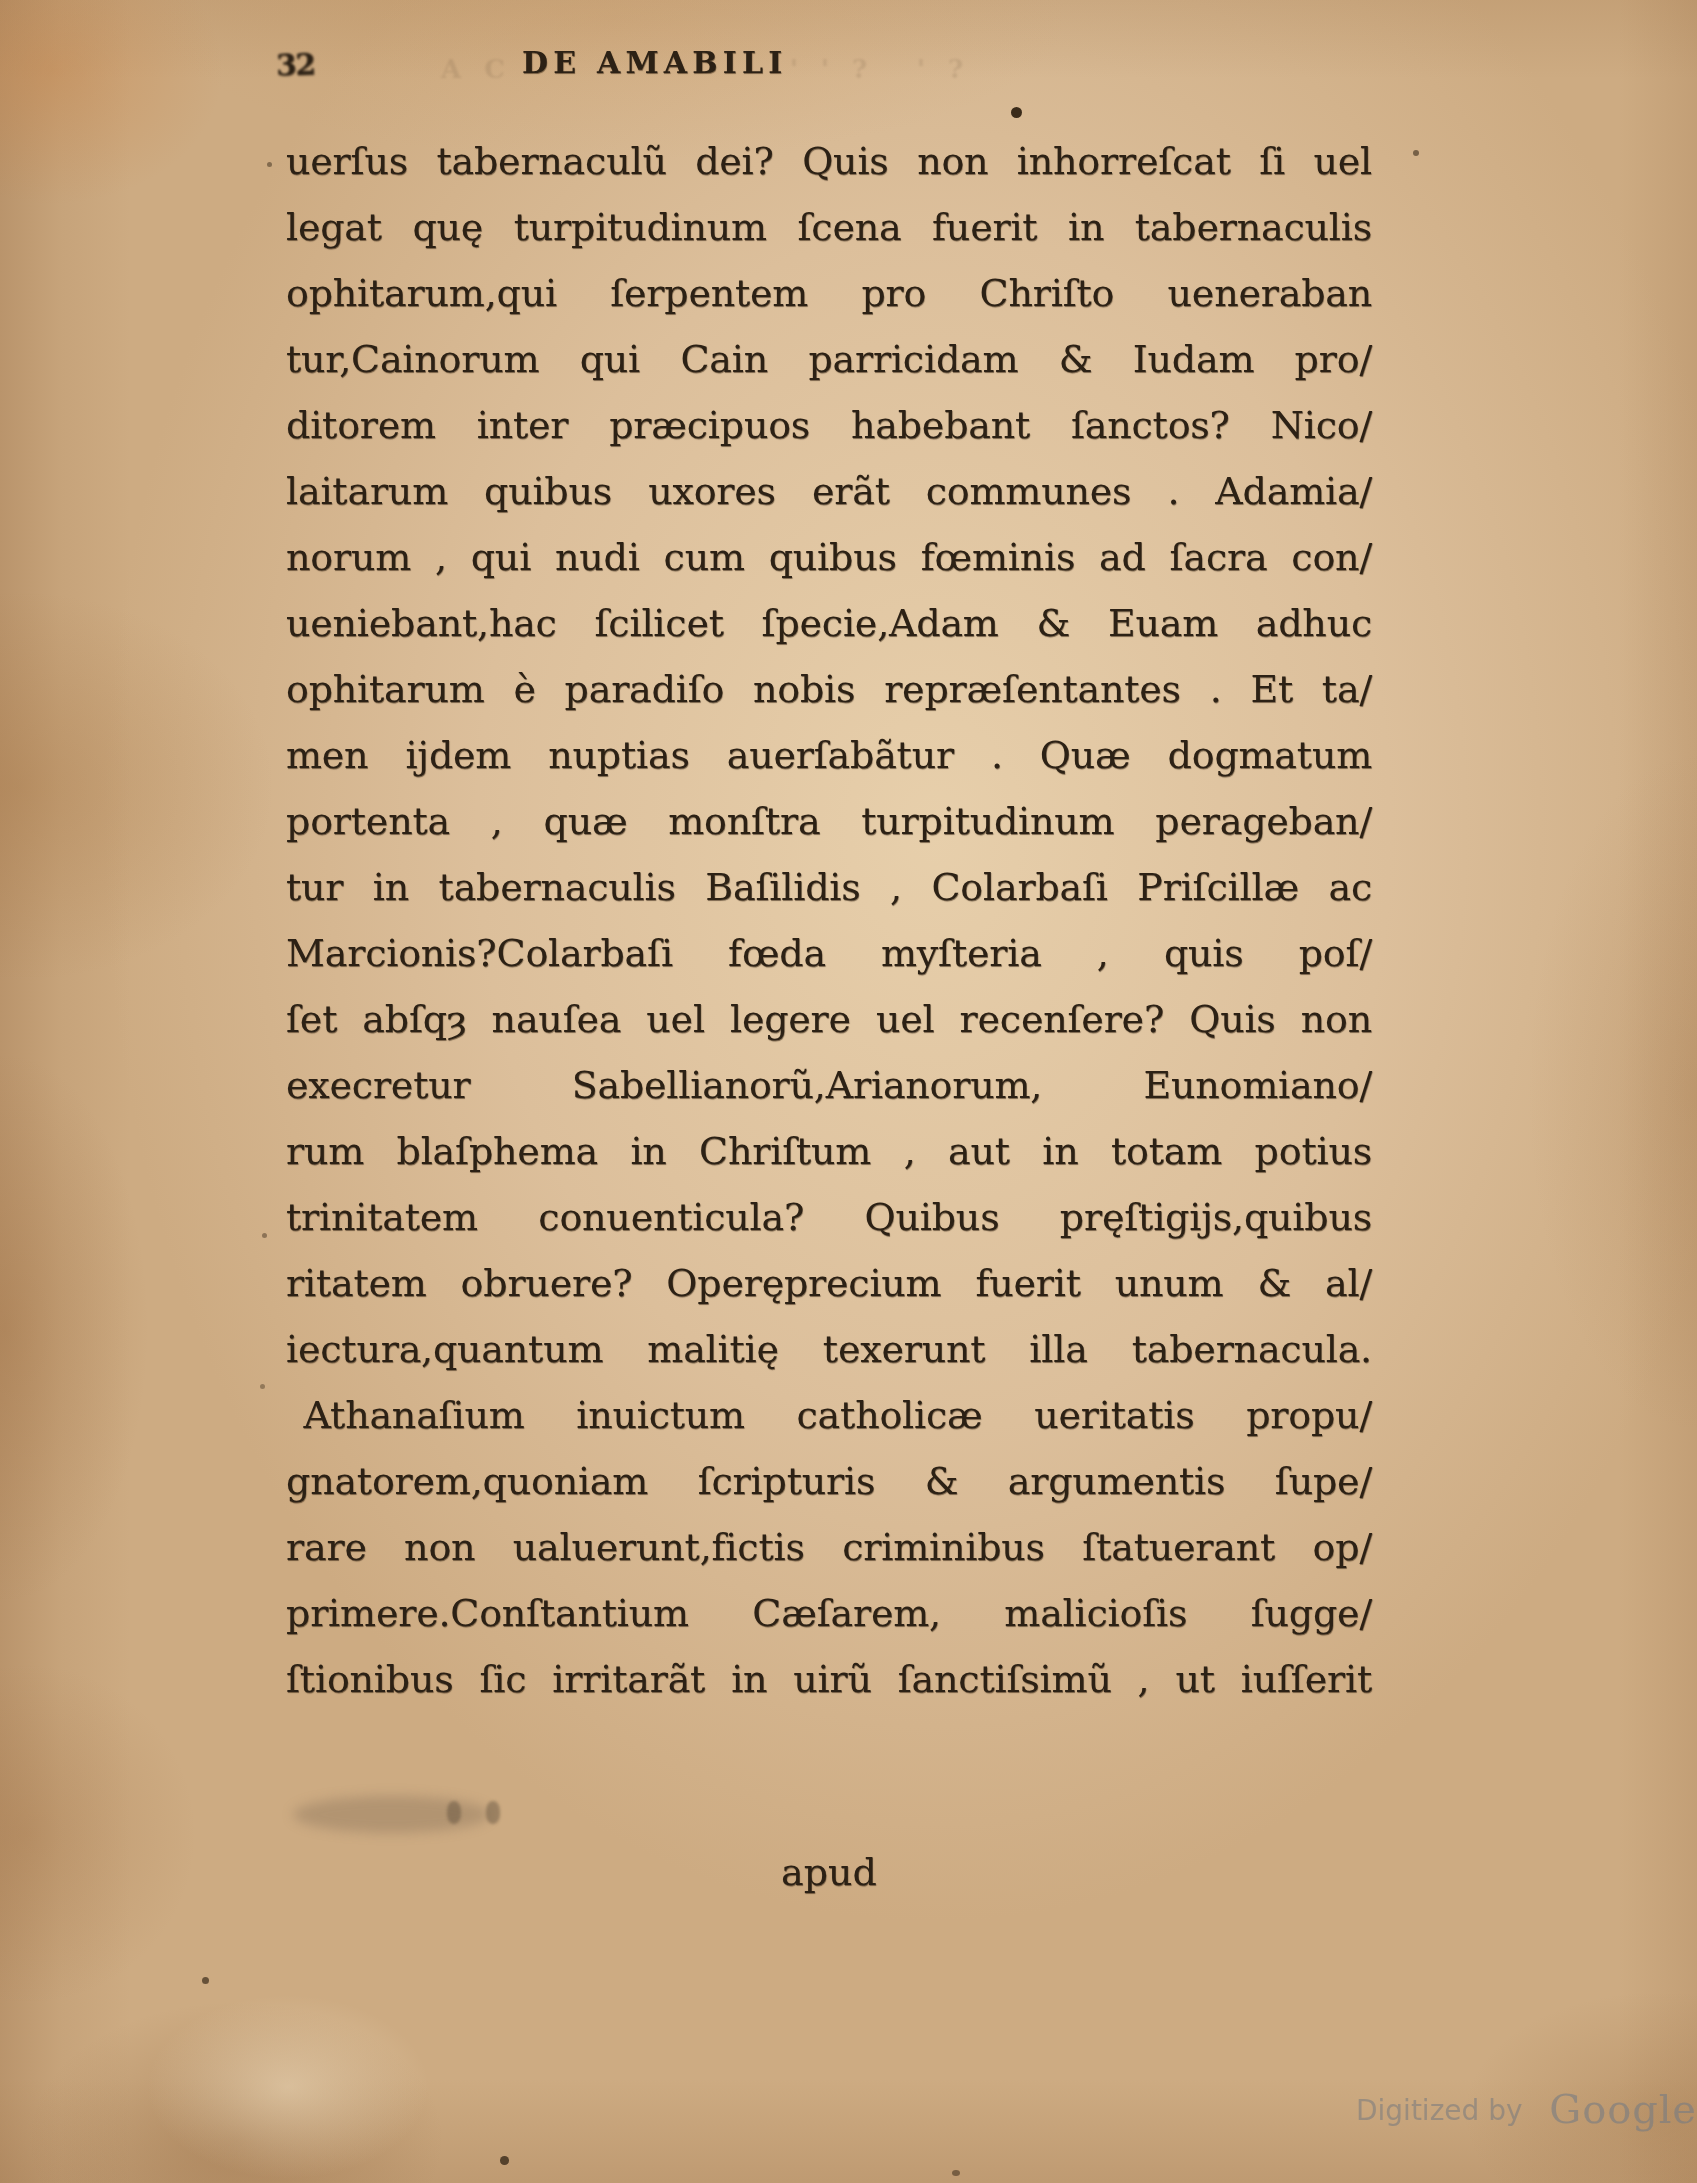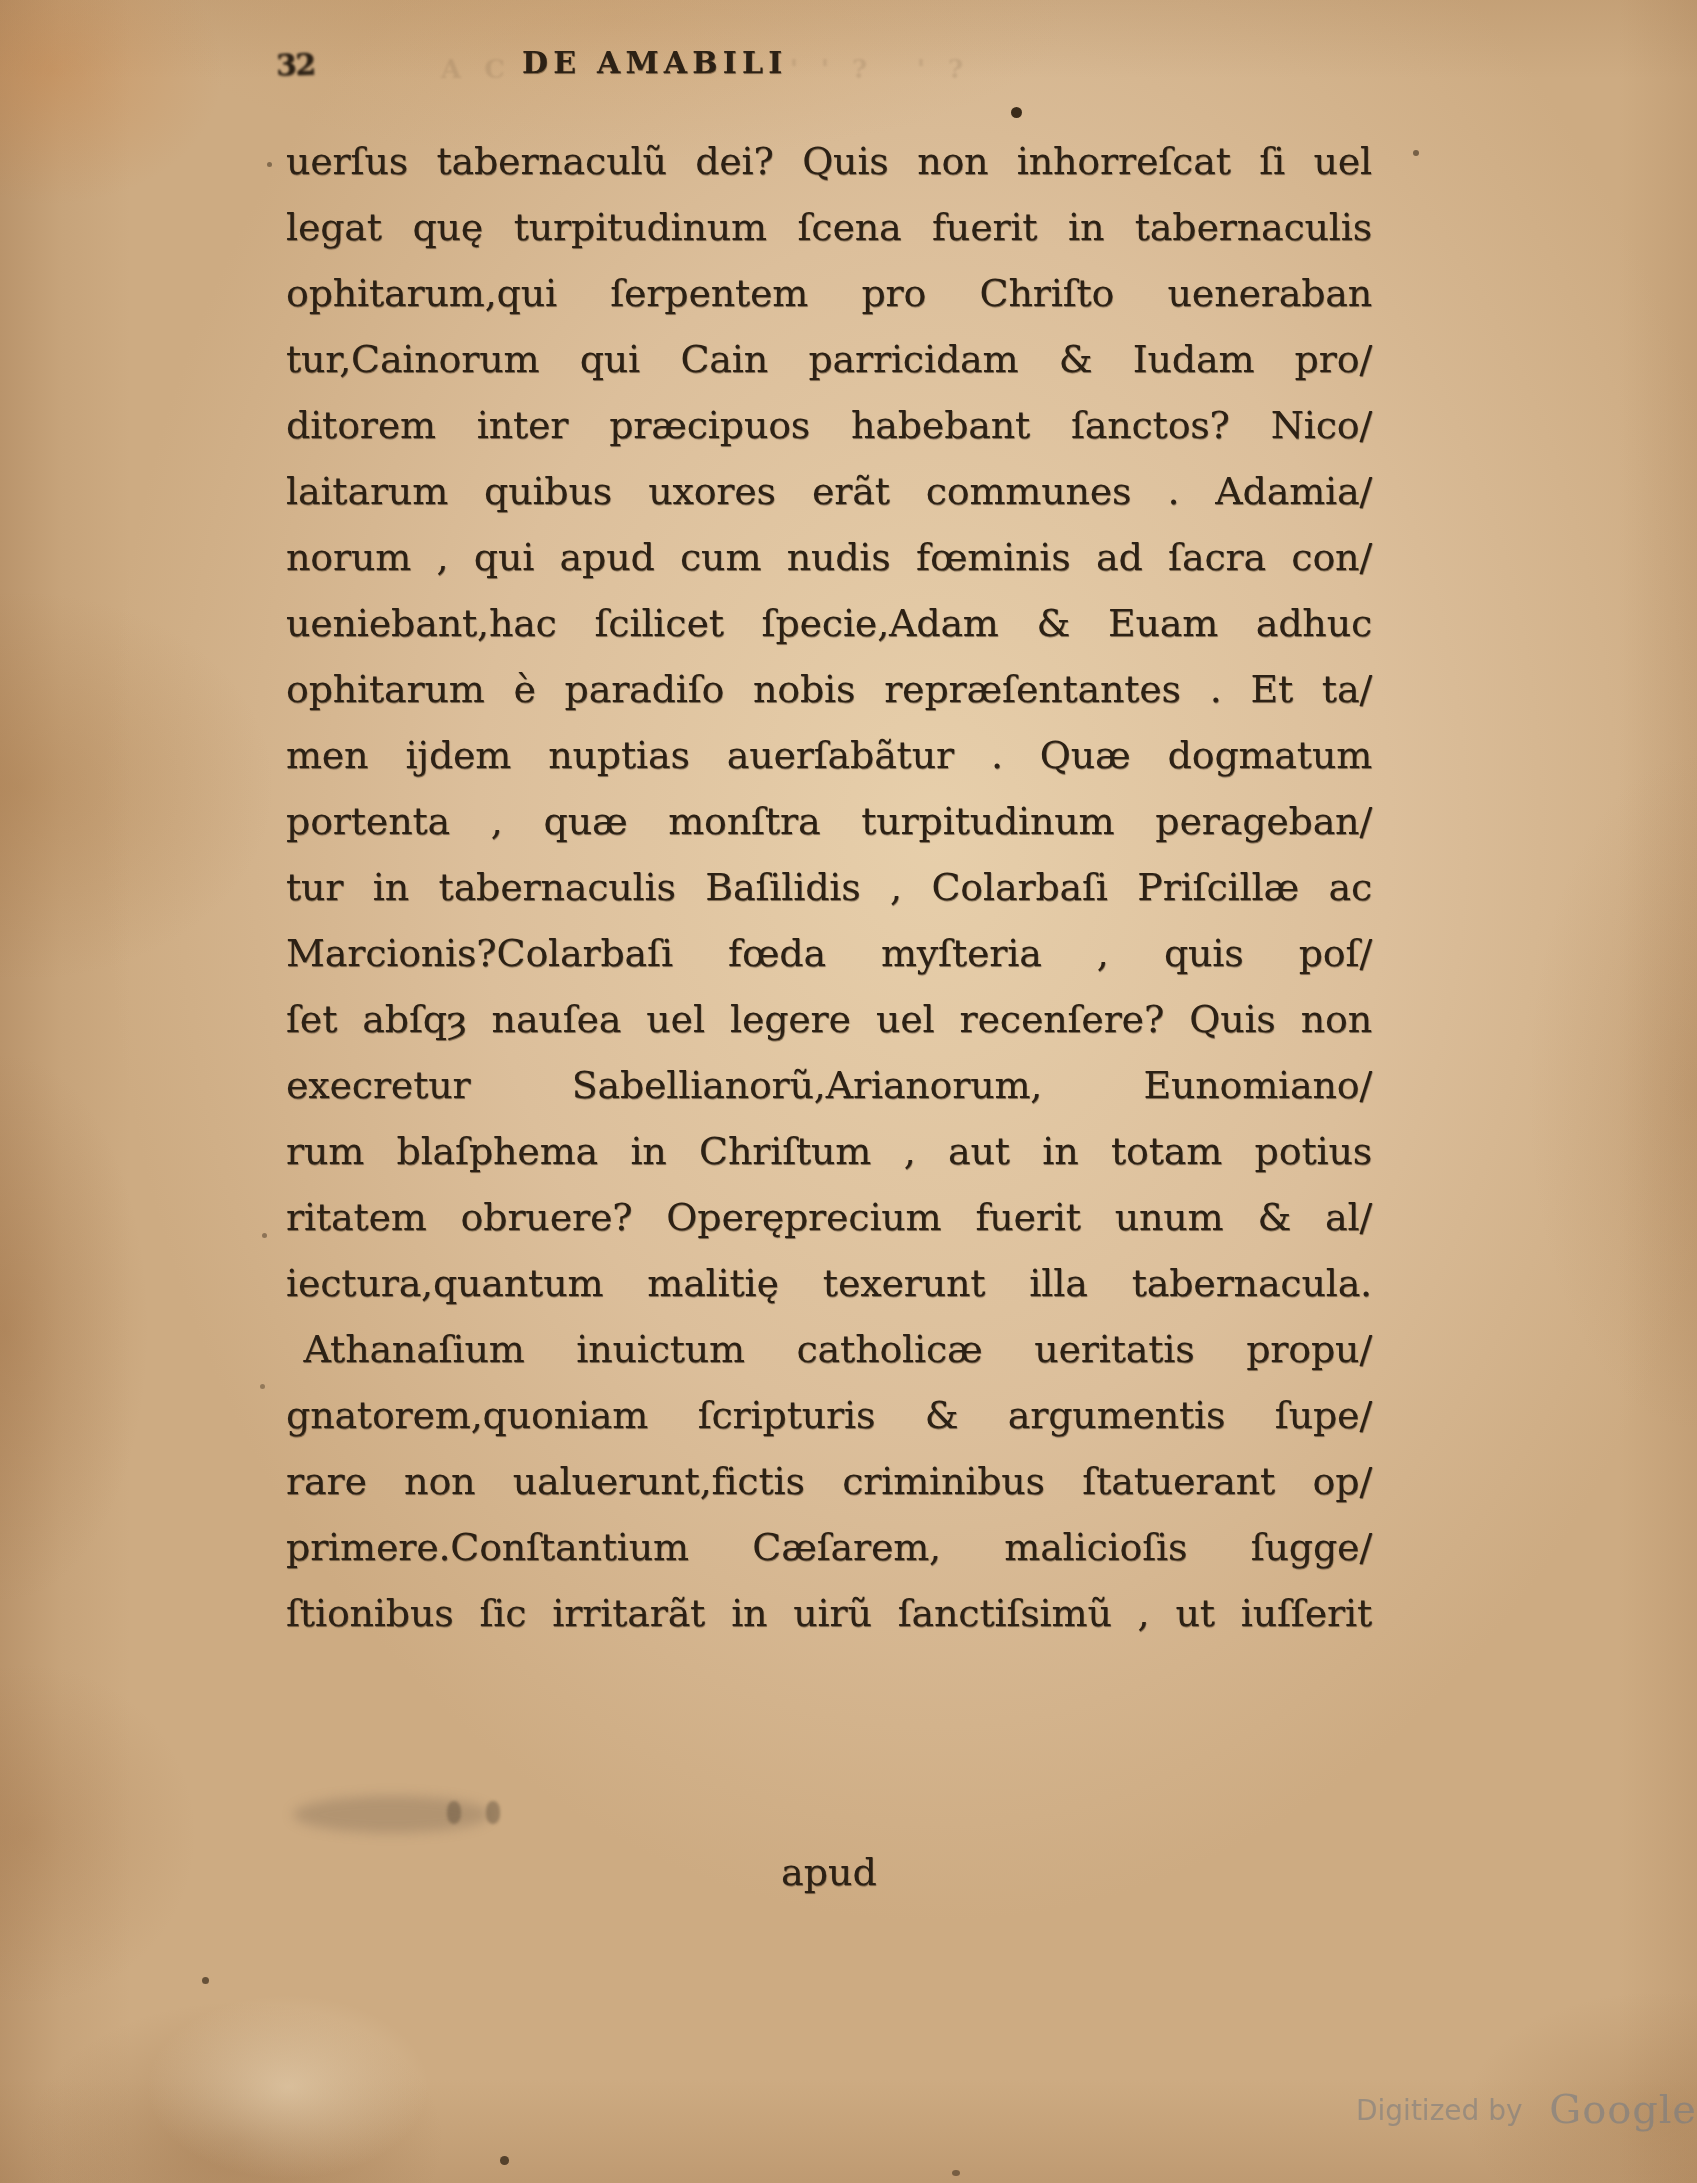--- a/index.html
+++ b/index.html
@@ -95,30 +95,31 @@
   <div class="ghost" style="left:790px;top:54px;">' ' ?</div>
   <div class="ghost" style="left:917px;top:54px;">' ?</div>
 
   <div id="text-block" class="ink">
     <div class="line">uerſus tabernaculũ dei? Quis non inhorreſcat ſi uel</div>
     <div class="line">legat quę turpitudinum ſcena fuerit in tabernaculis</div>
     <div class="line">ophitarum,qui ſerpentem pro Chriſto ueneraban</div>
     <div class="line">tur,Cainorum qui Cain parricidam &amp; Iudam pro/</div>
     <div class="line">ditorem inter præcipuos habebant ſanctos? Nico/</div>
     <div class="line">laitarum quibus uxores erãt communes . Adamia/</div>
-    <div class="line">norum , qui apud cum nudis fœminis ad ſacra con/</div>
+    <div class="line">norum , qui nudi cum quibus fœminis ad ſacra con/</div>
     <div class="line">ueniebant,hac ſcilicet ſpecie,Adam &amp; Euam adhuc</div>
     <div class="line">ophitarum è paradiſo nobis repræſentantes . Et ta/</div>
     <div class="line">men ijdem nuptias auerſabãtur . Quæ dogmatum</div>
     <div class="line">portenta , quæ monſtra turpitudinum perageban/</div>
     <div class="line">tur in tabernaculis Baſilidis , Colarbaſi Priſcillæ ac</div>
     <div class="line">Marcionis?Colarbaſi fœda myſteria , quis poſ/</div>
     <div class="line">ſet abſqȝ nauſea uel legere uel recenſere? Quis non</div>
     <div class="line">execretur Sabellianorũ,Arianorum, Eunomiano/</div>
     <div class="line">rum blaſphema in Chriſtum , aut in totam potius</div>
+    <div class="line">trinitatem conuenticula? Quibus pręſtigijs,quibus</div>
     <div class="line">ritatem obruere? Operęprecium fuerit unum &amp; al/</div>
     <div class="line">iectura,quantum malitię texerunt illa tabernacula.</div>
     <div class="line indent">Athanaſium inuictum catholicæ ueritatis propu/</div>
     <div class="line">gnatorem,quoniam ſcripturis &amp; argumentis ſupe/</div>
     <div class="line">rare non ualuerunt,fictis criminibus ſtatuerant op/</div>
     <div class="line">primere.Conſtantium Cæſarem, malicioſis ſugge/</div>
     <div class="line">ſtionibus ſic irritarãt in uirũ ſanctiſsimũ , ut iuſſerit</div>
   </div>
 
   <div id="catchword-row" class="ink">apud</div>

